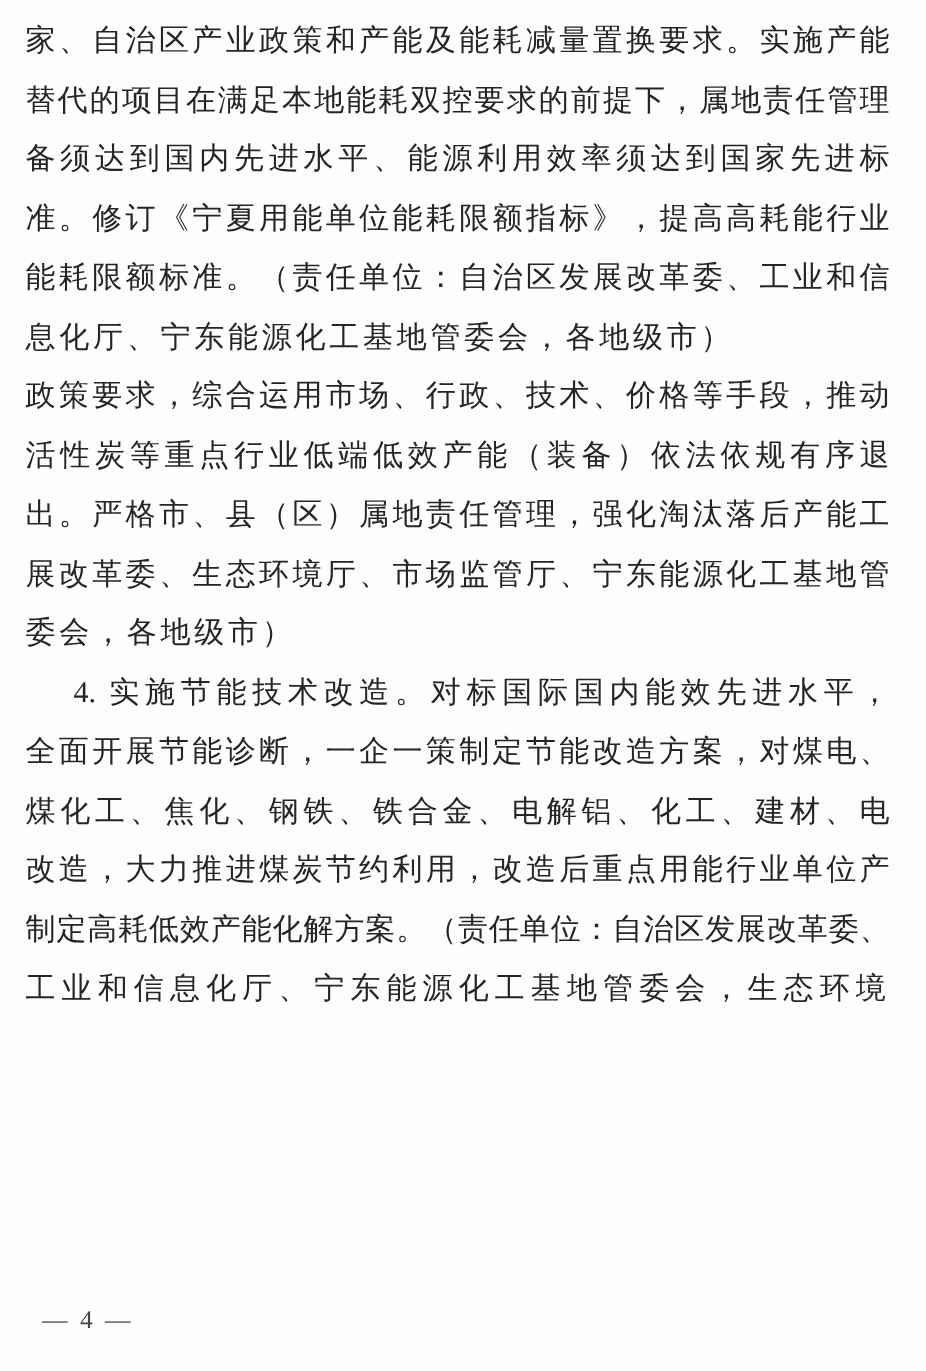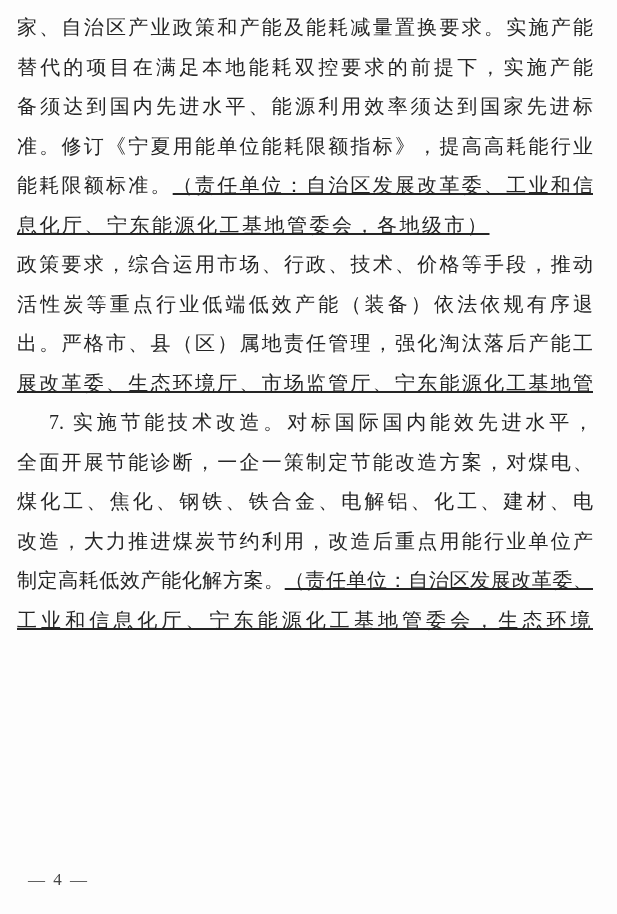--- a/index.html
+++ b/index.html
@@ -38,48 +38,49 @@
     text-align-last: justify;
   }
   .doc-line.endline {
     text-align-last: left;
     letter-spacing: 2.5px;
   }
   .doc-line.indent {
     text-indent: 32px;
   }
   .seg { color: var(--ink); }
-  .seg.resp { font-weight: 500; text-decoration: underline; }
+  .seg.resp { font-weight: 500; }
   .page-number {
     position: absolute;
     left: 28px;
     top: 869px;
     height: 22px;
     line-height: 22px;
     font-size: 17px;
     letter-spacing: 2px;
     color: var(--pagenum);
   }
 </style>
 </head>
 <body>
 
 <div class="page">
   <div class="content">
       <div class="doc-line fill"><span class="seg">家、自治区产业政策和产能及能耗减量置换要求。实施产能</span></div>
-      <div class="doc-line fill"><span class="seg">替代的项目在满足本地能耗双控要求的前提下，实施产能</span></div>
+      <div class="doc-line fill"><span class="seg">替代的项目在满足本地能耗双控要求的前提下，属地责任管理</span></div>
       <div class="doc-line fill"><span class="seg">备须达到国内先进水平、能源利用效率须达到国家先进标</span></div>
       <div class="doc-line fill"><span class="seg">准。修订《宁夏用能单位能耗限额指标》，提高高耗能行业</span></div>
       <div class="doc-line fill"><span class="seg">能耗限额标准。</span><span class="seg resp">（责任单位：自治区发展改革委、工业和信</span></div>
       <div class="doc-line endline"><span class="seg resp">息化厅、宁东能源化工基地管委会，各地级市）</span></div>
       <div class="doc-line fill"><span class="seg">政策要求，综合运用市场、行政、技术、价格等手段，推动</span></div>
       <div class="doc-line fill"><span class="seg">活性炭等重点行业低端低效产能（装备）依法依规有序退</span></div>
       <div class="doc-line fill"><span class="seg">出。严格市、县（区）属地责任管理，强化淘汰落后产能工</span></div>
       <div class="doc-line fill"><span class="seg resp">展改革委、生态环境厅、市场监管厅、宁东能源化工基地管</span></div>
-      <div class="doc-line fill indent"><span class="seg">7. 实施节能技术改造。对标国际国内能效先进水平，</span></div>
+      <div class="doc-line endline"><span class="seg resp">委会，各地级市）</span></div>
+      <div class="doc-line fill indent"><span class="seg">4. 实施节能技术改造。对标国际国内能效先进水平，</span></div>
       <div class="doc-line fill"><span class="seg">全面开展节能诊断，一企一策制定节能改造方案，对煤电、</span></div>
       <div class="doc-line fill"><span class="seg">煤化工、焦化、钢铁、铁合金、电解铝、化工、建材、电</span></div>
       <div class="doc-line fill"><span class="seg">改造，大力推进煤炭节约利用，改造后重点用能行业单位产</span></div>
       <div class="doc-line fill"><span class="seg">制定高耗低效产能化解方案。</span><span class="seg resp">（责任单位：自治区发展改革委、</span></div>
       <div class="doc-line endline"><span class="seg resp">工业和信息化厅、宁东能源化工基地管委会，生态环境厅）</span></div>
     </div>
   <div class="page-number">— 4 —</div>
 </div>
 
 </body></html>

